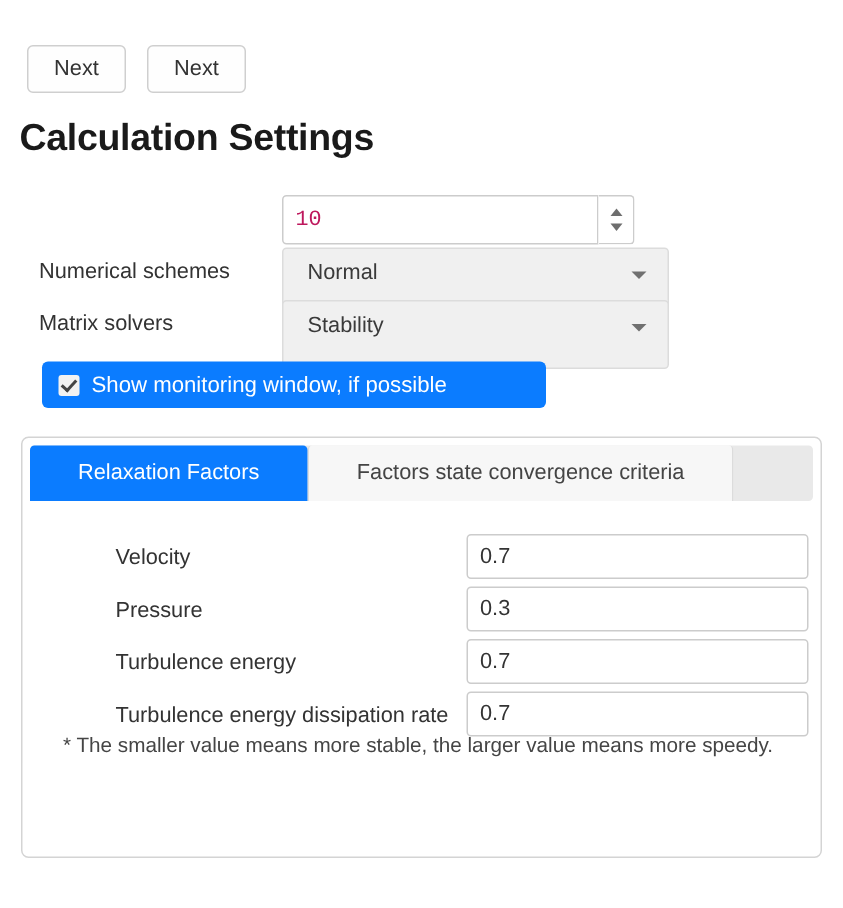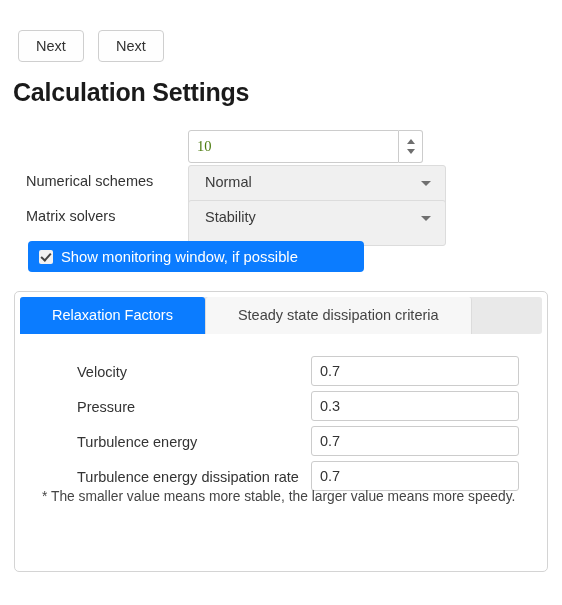--- a/index.html
+++ b/index.html
@@ -79,23 +79,23 @@
     width: 235px;
     height: 33px;
     display: flex;
   }
   .number-input {
     flex: 1;
     height: 33px;
     border: 1px solid #cccccc;
     border-radius: 3px 0 0 3px;
     background: #ffffff;
-    font-family: Liberation Serif, serif;
-    font-size: 14.5px;
-    color: #4d7c0f;
+    font-family: Liberation Mono, monospace;
+    font-size: 14.5px;
+    color: #be185d;
     padding: 0 8px;
     box-sizing: border-box;
     outline: none;
   }
   .spinner {
     width: 24px;
     height: 33px;
     border: 1px solid #cccccc;
     border-left: none;
     border-radius: 0 3px 3px 0;
@@ -247,21 +247,21 @@
     top: 8px;
     font-size: 14.5px;
     color: #333333;
     white-space: nowrap;
     margin-left: 24px;
   }
   .panel-input {
     position: absolute;
     left: 296px;
     top: 0;
-    width: 208px;
+    width: 228px;
     height: 30px;
     border: 1px solid #cccccc;
     border-radius: 3px;
     background: #ffffff;
     font-family: "Liberation Sans", sans-serif;
     font-size: 14.5px;
     color: #333333;
     padding: 0 8px;
     box-sizing: border-box;
     outline: none;
@@ -318,21 +318,21 @@
 
 <div class="check-btn">
   <span class="check-box"></span>
   <span class="check-label">Show monitoring window, if possible</span>
 </div>
 
 <div class="panel">
 
   <div class="tabstrip">
     <div class="tab active">Relaxation Factors</div>
-    <div class="tab inactive">Steady state dissipation criteria</div>
+    <div class="tab inactive">Factors state convergence criteria</div>
   </div>
 
   <div class="panel-rows">
 
     <div class="panel-row">
       <span class="panel-label">Velocity</span>
       <input class="panel-input" type="text" value="0.7" style="">
     </div>
 
     <div class="panel-row">

